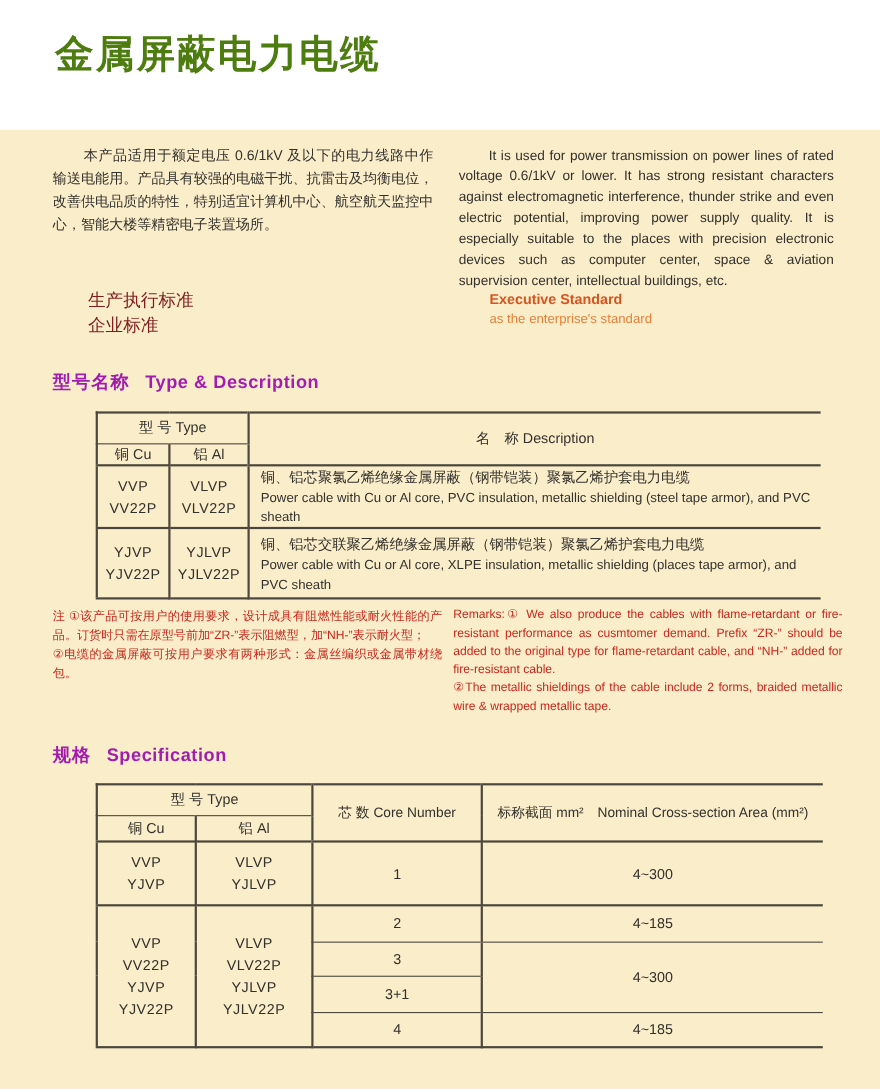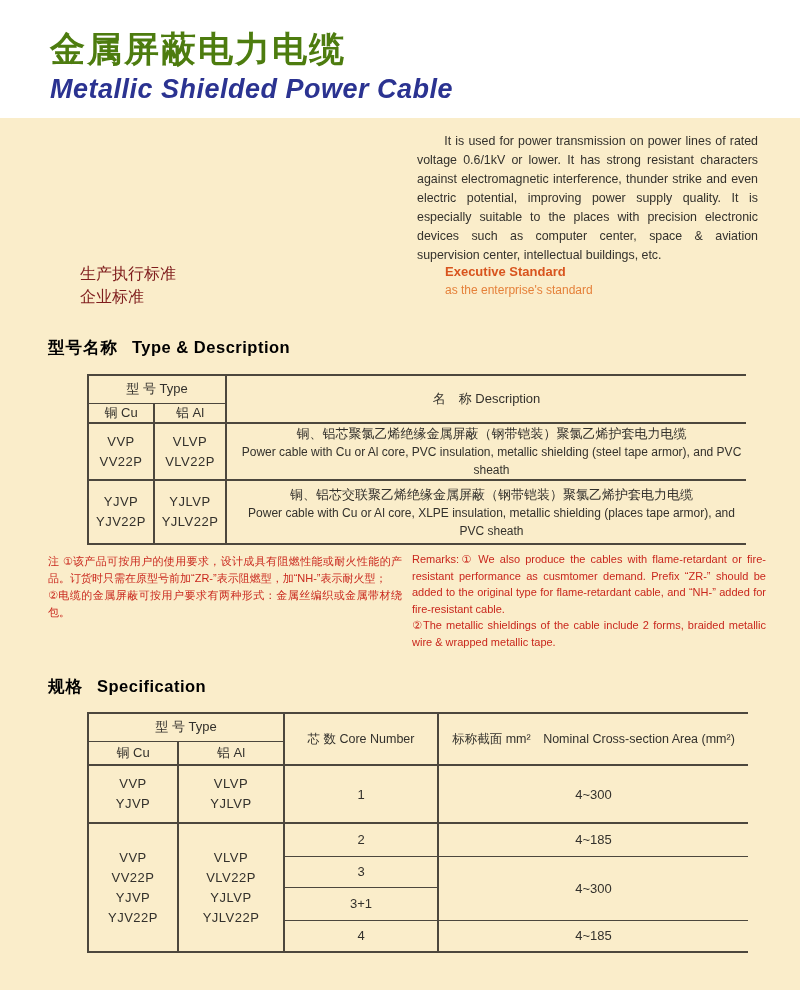--- a/index.html
+++ b/index.html
@@ -21,21 +21,21 @@
   .intro-en{position:absolute;left:417px;top:132px;width:341px;margin:0;
             font-size:12.4px;line-height:19px;text-align:justify;text-indent:2.2em;}
 
   
   .std-zh{position:absolute;left:80px;top:262px;font-size:16px;line-height:23px;color:#7f1d1d;}
   .std-en{position:absolute;left:445px;top:262px;line-height:19px;}
   .std-en-title{font-size:13px;font-weight:bold;color:#d8541e;}
   .std-en-sub{font-size:12px;color:#e5813a;}
 
   
-  .sec-heading{position:absolute;left:48px;color:#000000;font-weight:bold;}
+  .sec-heading{position:absolute;left:48px;color:#a21caf;font-weight:bold;}
   .sec1{top:337px;}
   .sec2{top:676px;}
   .sec-zh{font-size:16.5px;letter-spacing:1px;}
   .sec-en{font-size:16.5px;margin-left:14px;letter-spacing:0.5px;}
 
   
   table{border-collapse:collapse;table-layout:fixed;position:absolute;
         border-top:2px solid #4c473d;border-left:2px solid #4c473d;}
   td{padding:0;vertical-align:middle;text-align:center;font-size:13px;color:#33312c;}
   td.vr{border-right:2px solid #4c473d;}
@@ -43,21 +43,21 @@
   td.hb2{border-bottom:2px solid #4c473d;margin-top:11px;}
   .code-line{line-height:20px;letter-spacing:0.5px;}
   .hdr{font-size:13px;}
 
   
   .t1{left:87px;top:374px;width:658px;}
   .t1 tr.rh1{height:28px;}
   .t1 tr.rh2{height:20px;}
   .t1 tr.rd1{height:56px;}
   .t1 tr.rd2{height:64px;}
-  .t1 td.desc{text-align:center;padding-left:10px;}
+  .t1 td.desc{text-align:left;padding-left:10px;}
   .t1 .desc-zh{font-size:13px;line-height:19px;}
   .t1 .desc-en{font-size:12px;line-height:18px;}
 
   
   .note-zh{position:absolute;left:48px;top:553px;width:354px;color:#c9271d;
            font-size:11px;line-height:17px;text-align:justify;}
   .note-en{position:absolute;left:412px;top:551px;width:354px;color:#c9271d;
            font-size:11px;line-height:16.5px;text-align:justify;}
   .note-zh p,.note-en p{margin:0;}
 
@@ -72,22 +72,22 @@
   .t2 tr.sg4{height:32px;}
   .t2 .hdr-small{font-size:12.5px;}
 </style>
 </head>
 <body>
 
 <div class="page">
   <div class="cream"></div>
 
   <h1 class="title-zh">金属屏蔽电力电缆</h1>
-  <h2 class="title-en">Metallic Shielded Power Cable</h2>
-
+
+  <p class="intro-zh">本产品适用于额定电压 0.6/1kV 及以下的电力线路中作输送电能用。产品具有较强的电磁干扰、抗雷击及均衡电位，改善供电品质的特性，特别适宜计算机中心、航空航天监控中心，智能大楼等精密电子装置场所。</p>
   <p class="intro-en">It is used for power transmission on power lines of rated voltage 0.6/1kV or lower. It has strong resistant characters against electromagnetic interference, thunder strike and even electric potential, improving power supply quality. It is especially suitable to the places with precision electronic devices such as computer center, space &amp; aviation supervision center, intellectual buildings, etc.</p>
 
   <div class="std-zh">
     <div>生产执行标准</div>
     <div>企业标准</div>
   </div>
   <div class="std-en">
     <div class="std-en-title">Executive Standard</div>
     <div class="std-en-sub">as the enterprise's standard</div>
   </div>

